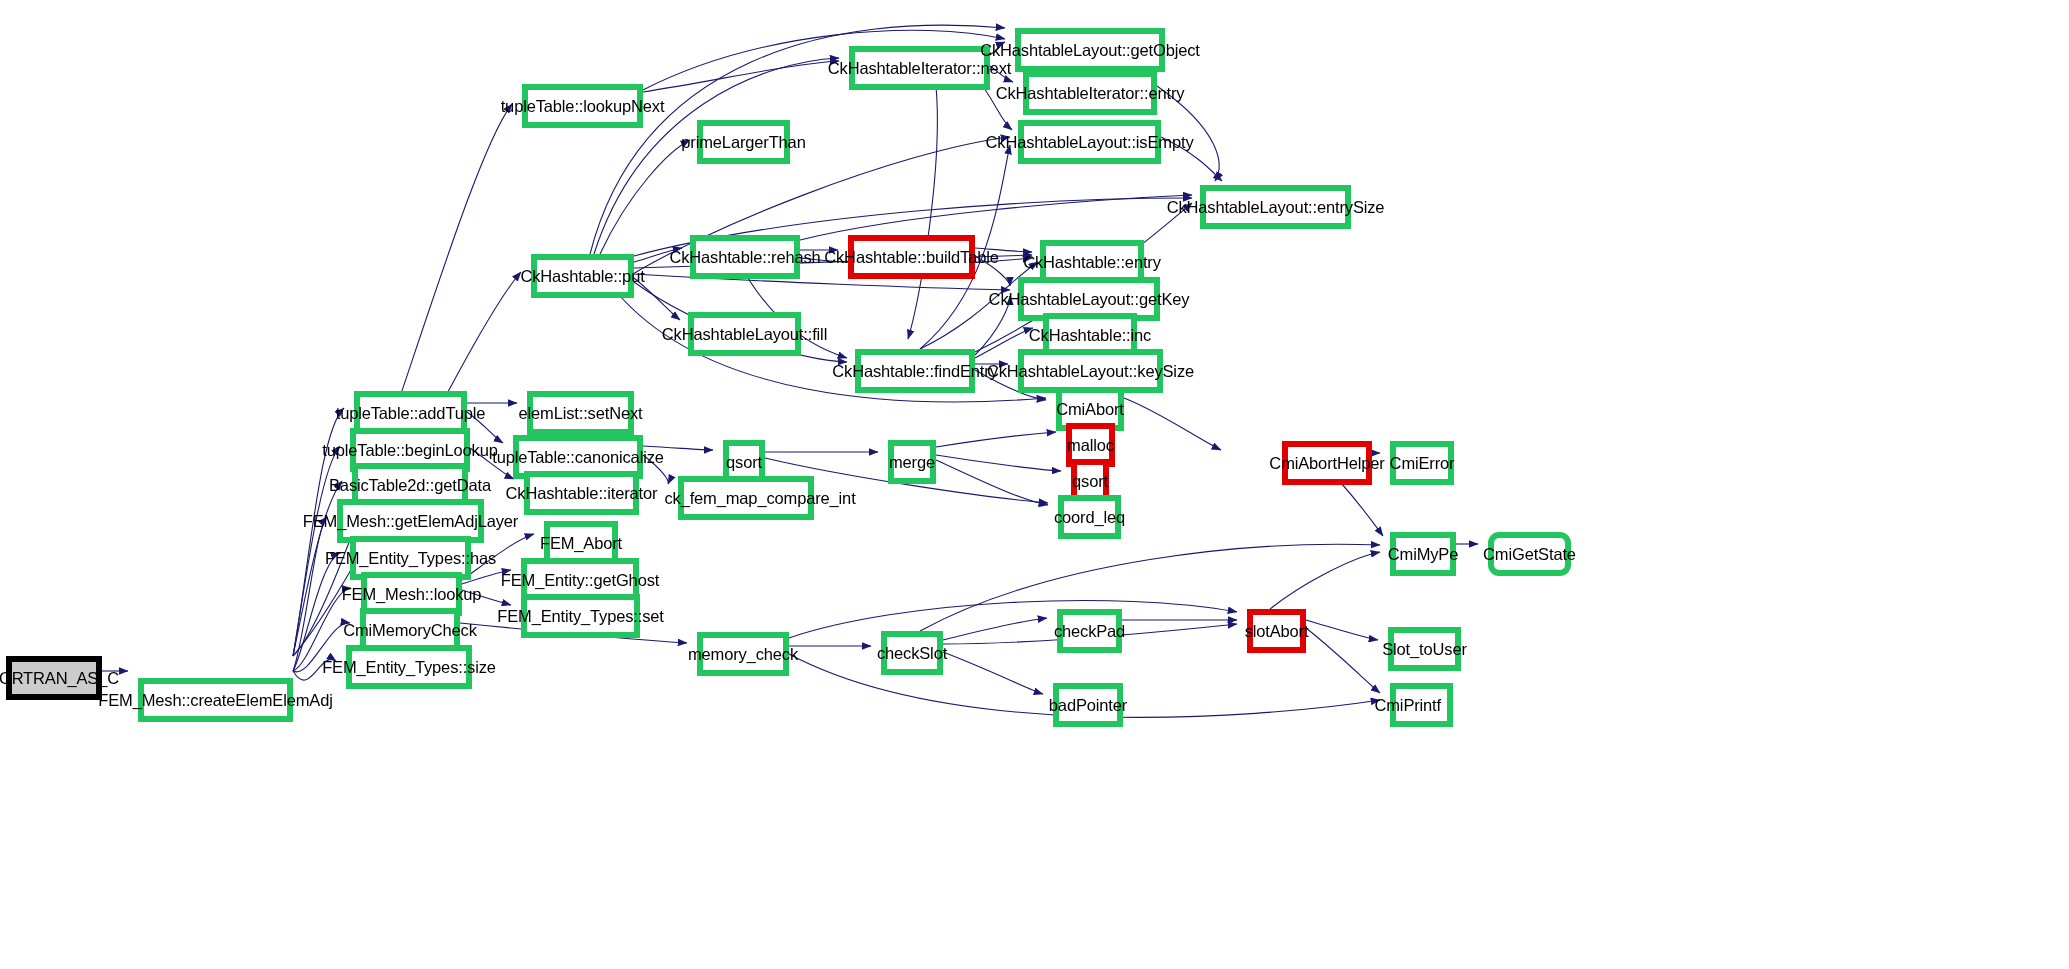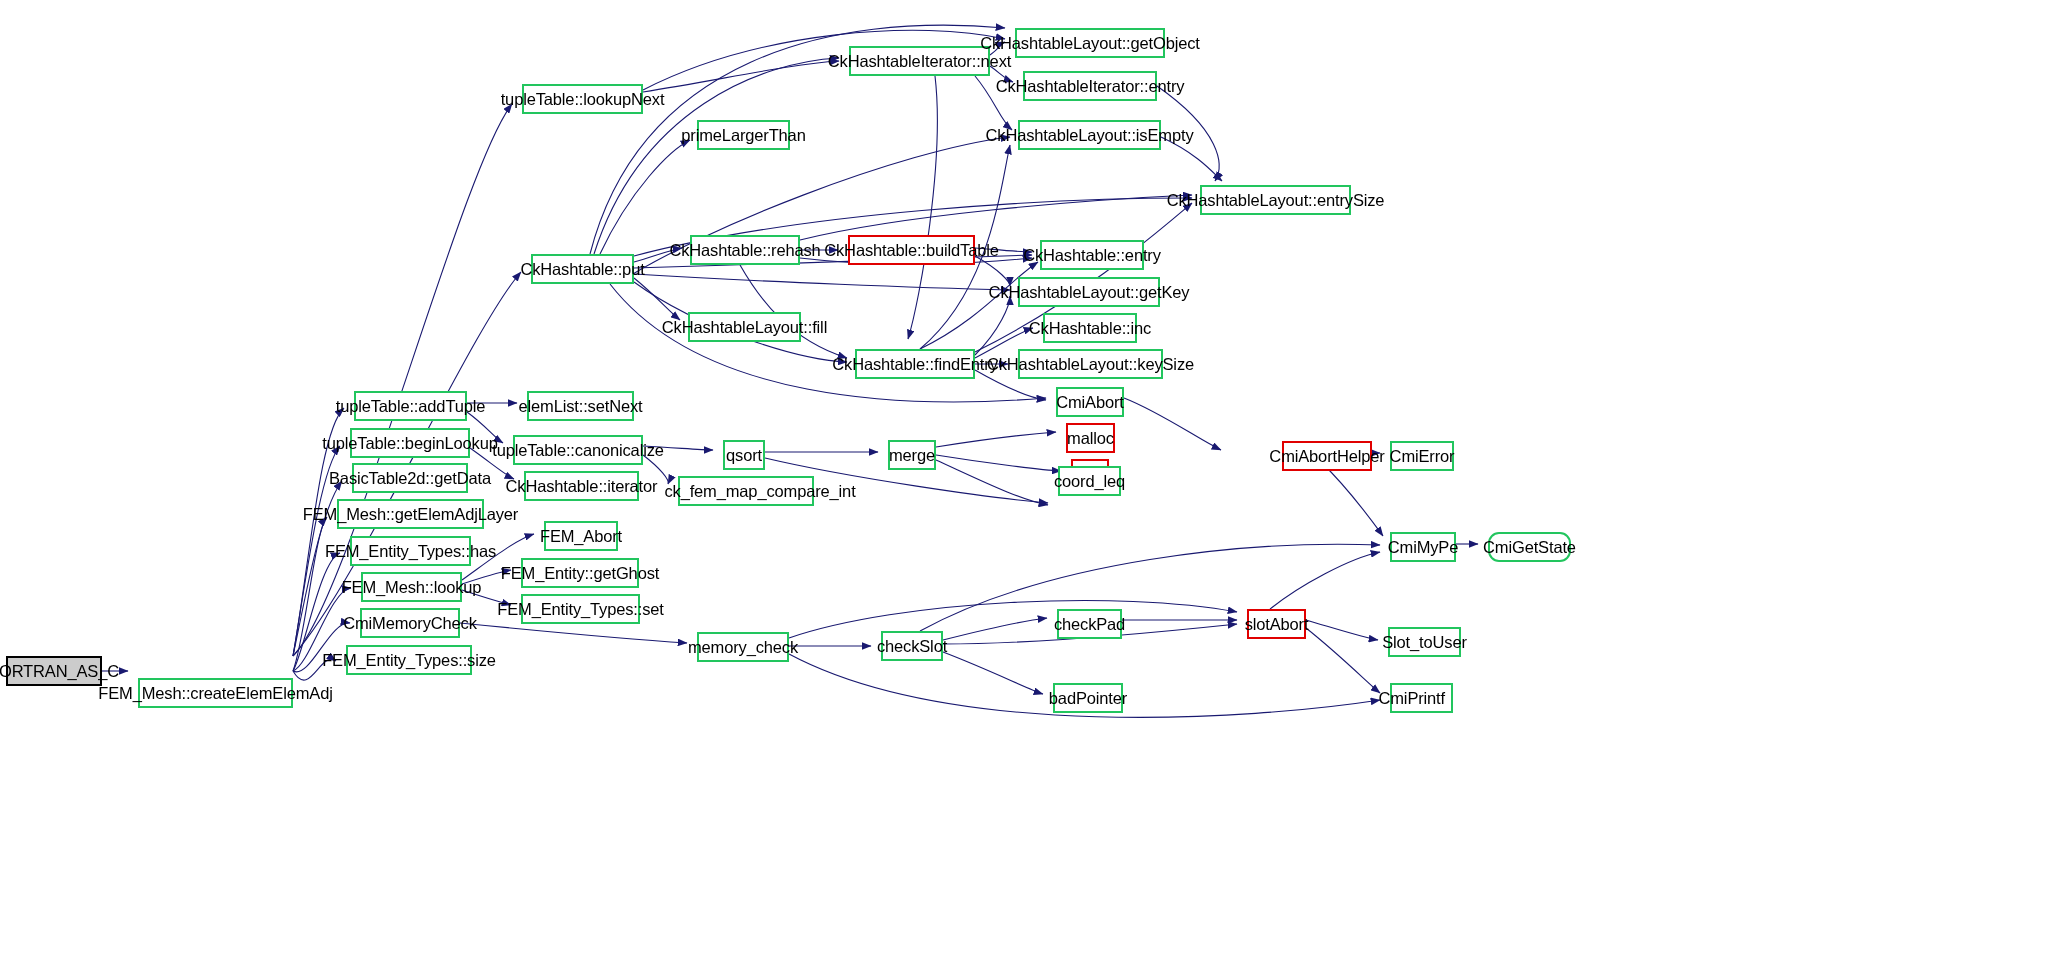--- a/index.html
+++ b/index.html
@@ -27,31 +27,31 @@
   #node-layer {
     position: absolute;
     left: 0;
     top: 0;
     width: 2069px;
     height: 969px;
   }
   .node {
     position: absolute;
     box-sizing: border-box;
-    border: 2px solid #22c55e;
+    border: 6px solid #22c55e;
     background: #ffffff;
     color: #000000;
     font-size: 16.5px;
     line-height: 1;
     display: flex;
     align-items: center;
     justify-content: center;
     white-space: nowrap;
     letter-spacing: -0.15px;
-    height: 30px;
+    height: 44px;
   }
   .node.highlight {
     background: #cccccc;
     border-color: #000000;
   }
   .node.redborder {
     border-color: #e00000;
     background: #ffffff;
   }
   .node-label {
@@ -234,21 +234,21 @@
       </div>
       <div class="node redborder" style="left: 1071px; top: 459px; width: 38px;">
         <span class="node-label">qsort</span>
       </div>
       <div class="node" style="left: 524px; top: 471px; width: 115px;">
         <span class="node-label">CkHashtable::iterator</span>
       </div>
       <div class="node" style="left: 678px; top: 476px; width: 136px; padding-left: 28px;">
         <span class="node-label">ck_fem_map_compare_int</span>
       </div>
-      <div class="node" style="left: 1058px; top: 466px; width: 63px;">
+      <div class="node" style="left: 1058px; top: 495px; width: 63px;">
         <span class="node-label">coord_leq</span>
       </div>
       <div class="node" style="left: 337px; top: 499px; width: 147px;">
         <span class="node-label">FEM_Mesh::getElemAdjLayer</span>
       </div>
       <div class="node" style="left: 544px; top: 521px; width: 74px;">
         <span class="node-label">FEM_Abort</span>
       </div>
       <div class="node" style="left: 350px; top: 536px; width: 121px;">
         <span class="node-label">FEM_Entity_Types::has</span>

